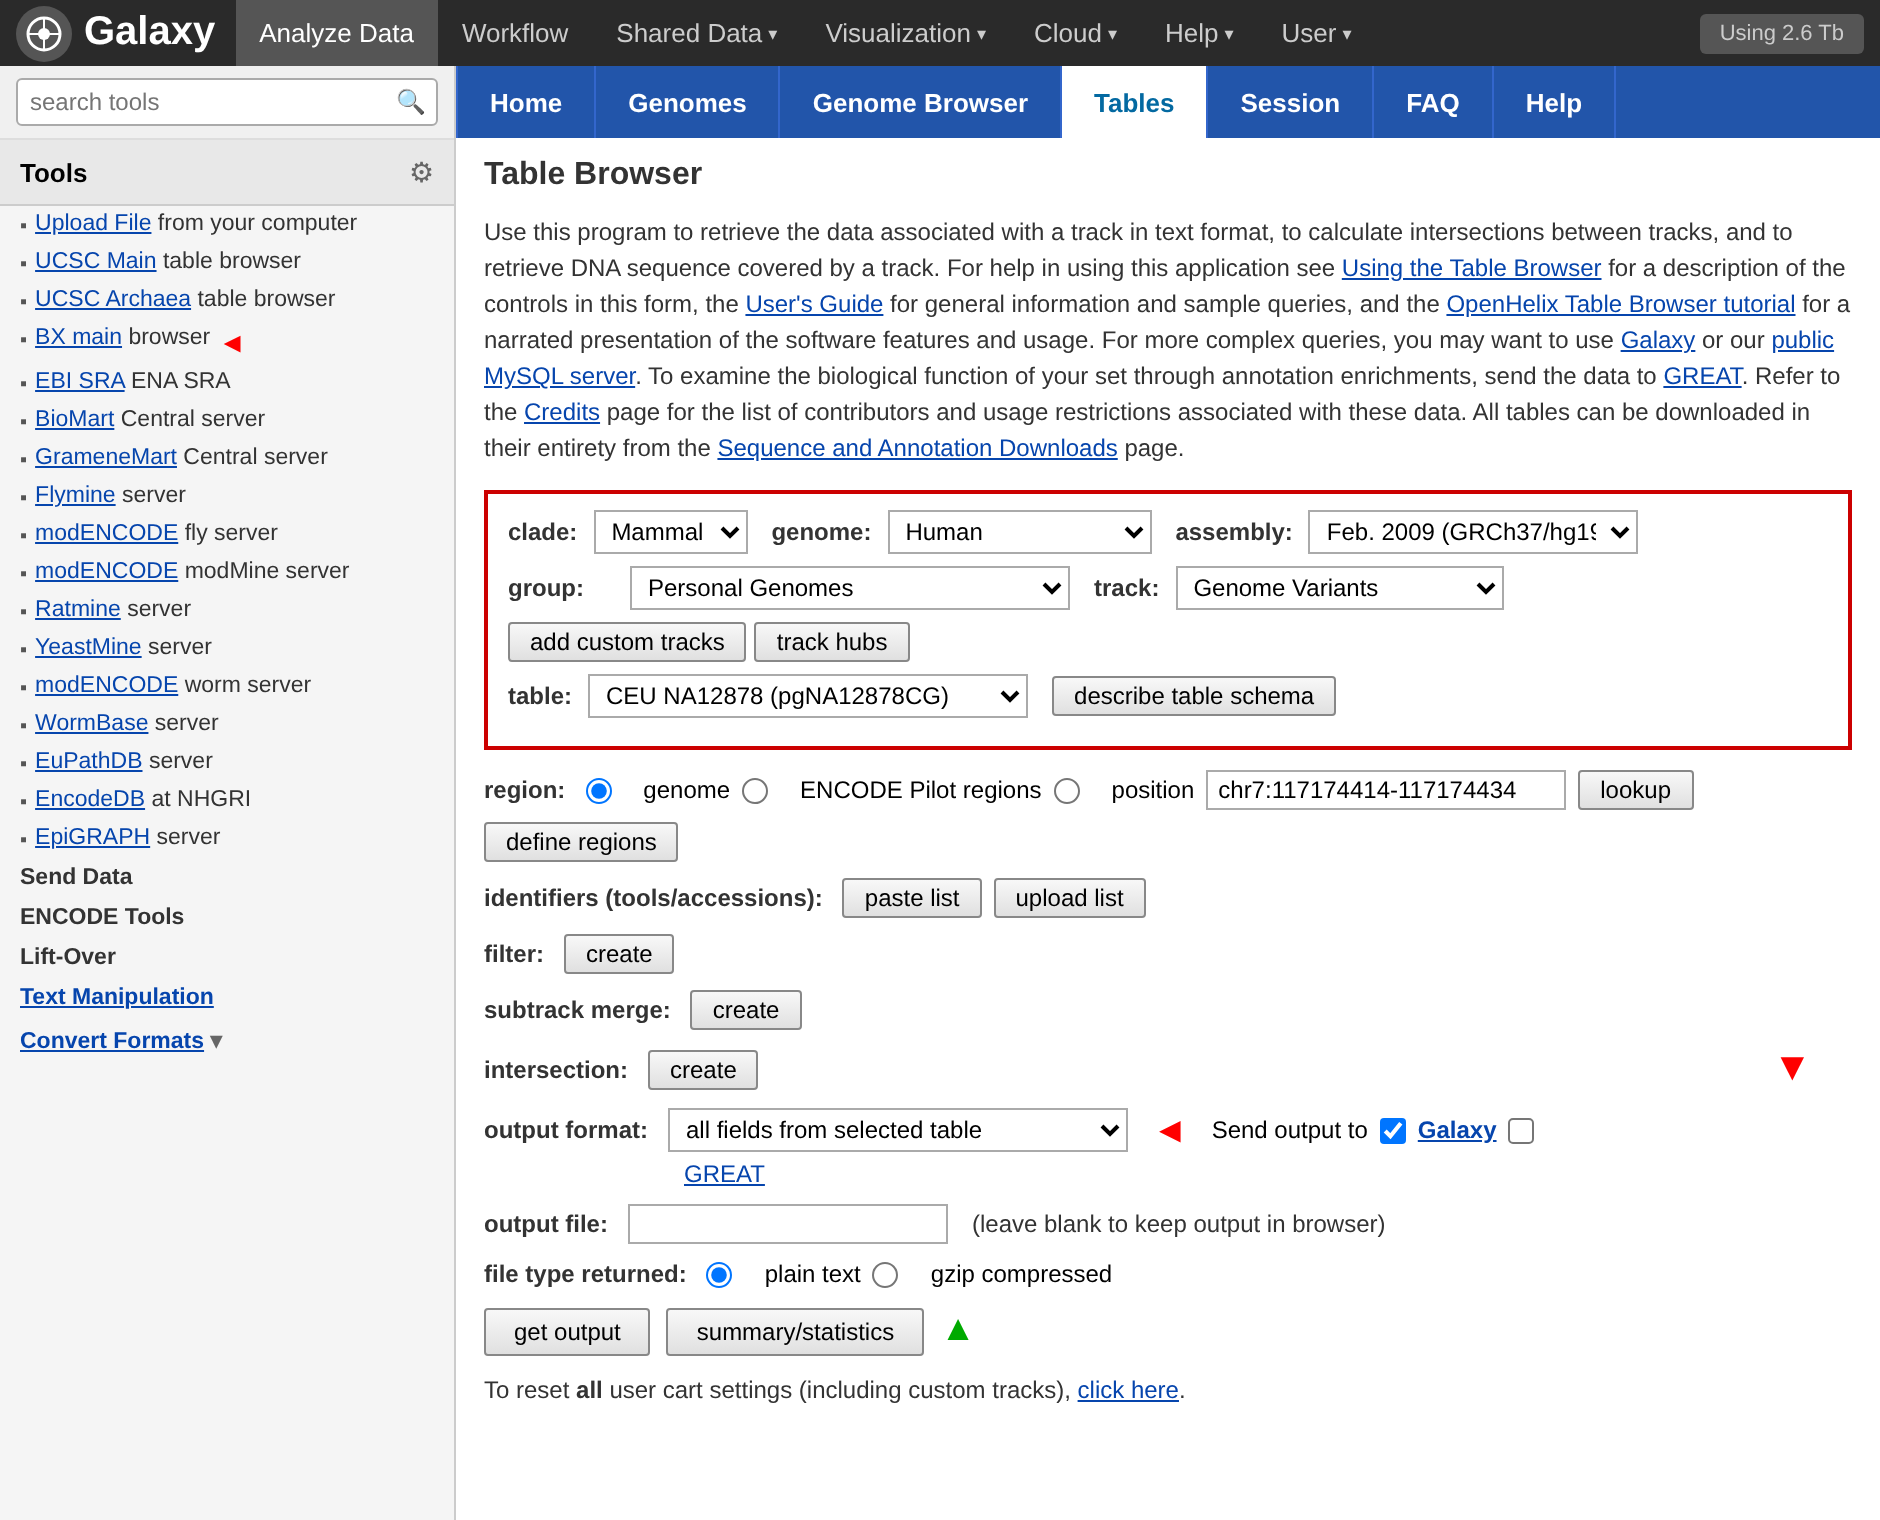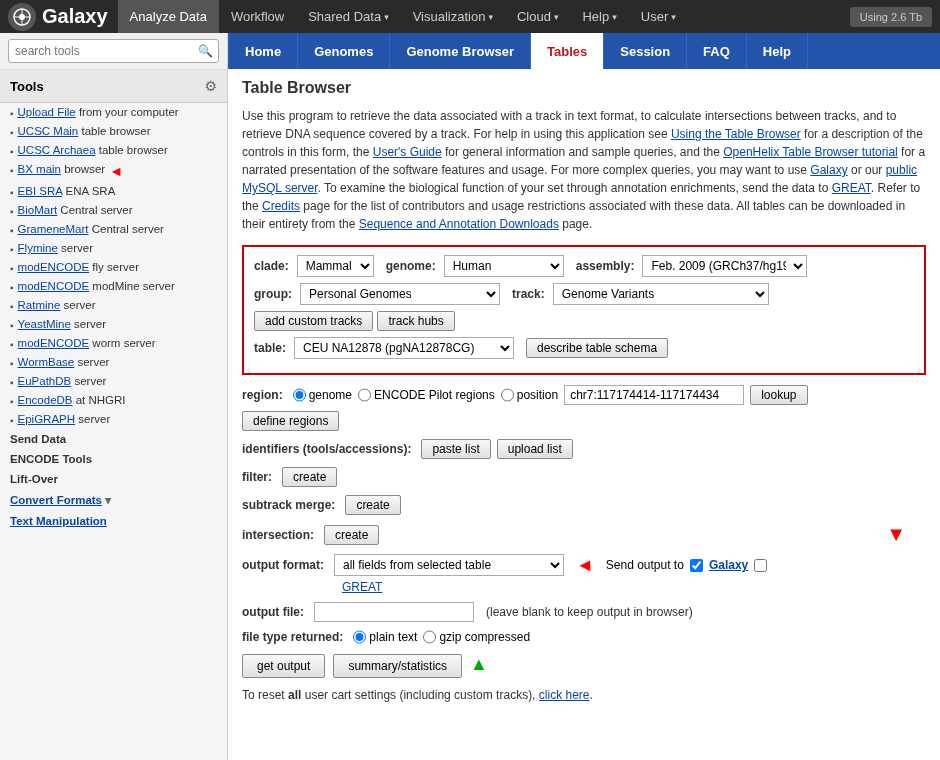--- a/index.html
+++ b/index.html
@@ -104,21 +104,21 @@
       border: 1px solid #aaa; padding: 2px 4px; font-size: 12px; background: white; cursor: pointer;
     }
     .form-button {
       border: 1px solid #888; background: linear-gradient(to bottom, #f8f8f8, #e0e0e0);
       padding: 2px 10px; font-size: 12px; cursor: pointer; border-radius: 2px;
     }
 
     
     .region-row { display: flex; align-items: center; margin-bottom: 6px; flex-wrap: wrap; gap: 6px; }
     .region-row .form-label { font-weight: bold; }
-    .radio-option { display: flex; gap: 3px; font-size: 12px; }
+    .radio-option { display: flex; align-items: center; gap: 16px; font-size: 12px; }
     .region-input { border: 1px solid #aaa; padding: 2px 5px; font-size: 12px; width: 180px; }
     .lookup-button {
       border: 1px solid #888; background: linear-gradient(to bottom, #f8f8f8, #e0e0e0);
       padding: 2px 10px; font-size: 12px; cursor: pointer; border-radius: 2px;
     }
 
     
     .standard-row { display: flex; align-items: center; margin-bottom: 8px; flex-wrap: wrap; gap: 6px; }
     .standard-row .form-label { font-weight: bold; min-width: 0; }
 
@@ -287,32 +287,32 @@
         <span><a>EncodeDB</a><span class="rest-text"> at NHGRI</span></span>
       </div>
       <div class="sidebar-link-item">
         <span class="bullet">▪</span>
         <span><a>EpiGRAPH</a><span class="rest-text"> server</span></span>
       </div>
 
       <div class="sidebar-section-title-small">Send Data</div>
       <div class="sidebar-section-title-small">ENCODE Tools</div>
       <div class="sidebar-section-title-small">Lift-Over</div>
+      <div class="sidebar-section-title-small"><a style="color:#0645ad;text-decoration:underline">Text Manipulation</a></div>
       <div class="sidebar-section-title-small"><a style="color:#0645ad;text-decoration:underline">Convert Formats</a> <span style="color:#666">▾</span></div>
-      <div class="sidebar-section-title-small"><a style="color:#0645ad;text-decoration:underline">Text Manipulation</a></div>
     </div>
   </div>
 
   <div id="right-panel">
 
     <div id="ucsc-nav">
       <div class="ucsc-nav-item">Home</div>
       <div class="ucsc-nav-item">Genomes</div>
       <div class="ucsc-nav-item">Genome Browser</div>
-      <div class="ucsc-nav-item" style="background:white;color:#b91c1c;">Tables</div>
+      <div class="ucsc-nav-item" style="background:white;color:#0369a1;">Tables</div>
       <div class="ucsc-nav-item">Session</div>
       <div class="ucsc-nav-item">FAQ</div>
       <div class="ucsc-nav-item">Help</div>
     </div>
 
     <div id="content-area">
       <div class="page-title">Table Browser</div>
 
       <div class="description-text">
         Use this program to retrieve the data associated with a track in text format, to calculate intersections
@@ -333,36 +333,36 @@
       </div>
 
       <div class="form-box">
 
         <div class="form-row">
           <span class="form-label">clade:</span>
           <select class="form-select">
             <option>Mammal</option>
           </select>
           <span style="margin-left:8px;" class="form-label">genome:</span>
-          <select class="form-select" style="width:120px;">
+          <select class="form-select" style="width:132px;">
             <option>Human</option>
           </select>
           <span style="margin-left:8px;" class="form-label">assembly:</span>
           <select class="form-select" style="width:165px;">
             <option>Feb. 2009 (GRCh37/hg19)</option>
           </select>
         </div>
 
         <div class="form-row">
           <span class="form-label">group:</span>
-          <select class="form-select" style="width:200px;">
+          <select class="form-select" style="width:220px;margin-left:15px;">
             <option>Personal Genomes</option>
           </select>
           <span style="margin-left:8px;" class="form-label">track:</span>
-          <select class="form-select" style="width:216px;">
+          <select class="form-select" style="width:164px;">
             <option>Genome Variants</option>
           </select>
         </div>
 
         <div class="form-row">
           <button class="form-button">add custom tracks</button>
           <button class="form-button">track hubs</button>
         </div>
 
         <div class="form-row">

